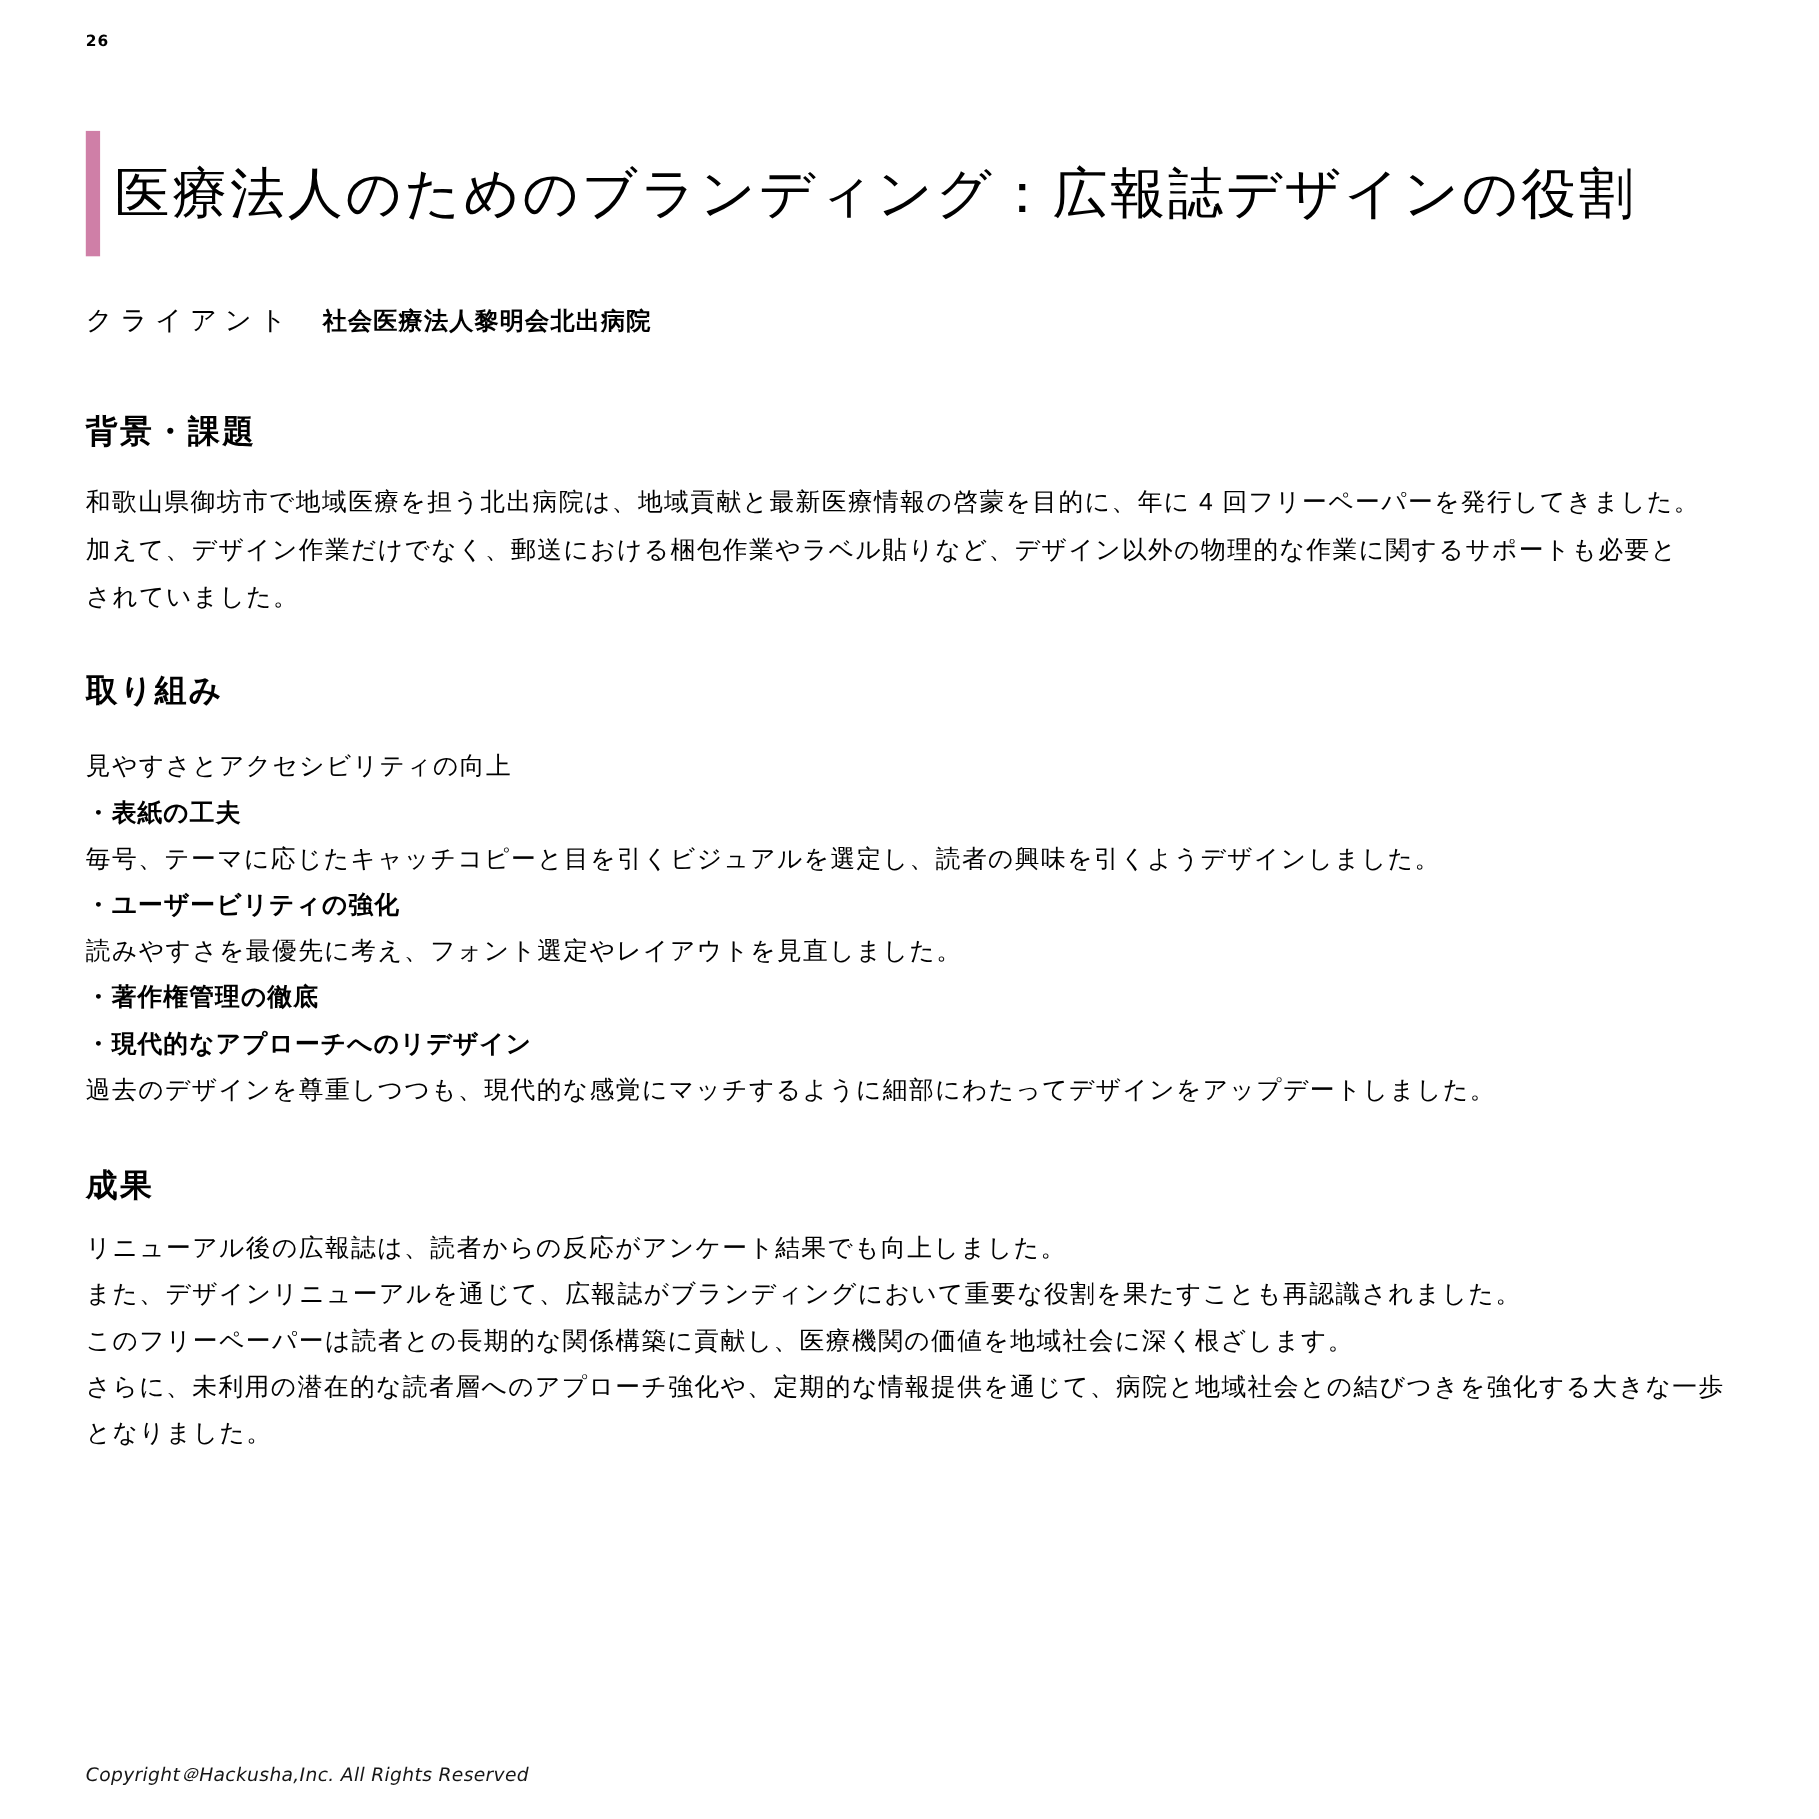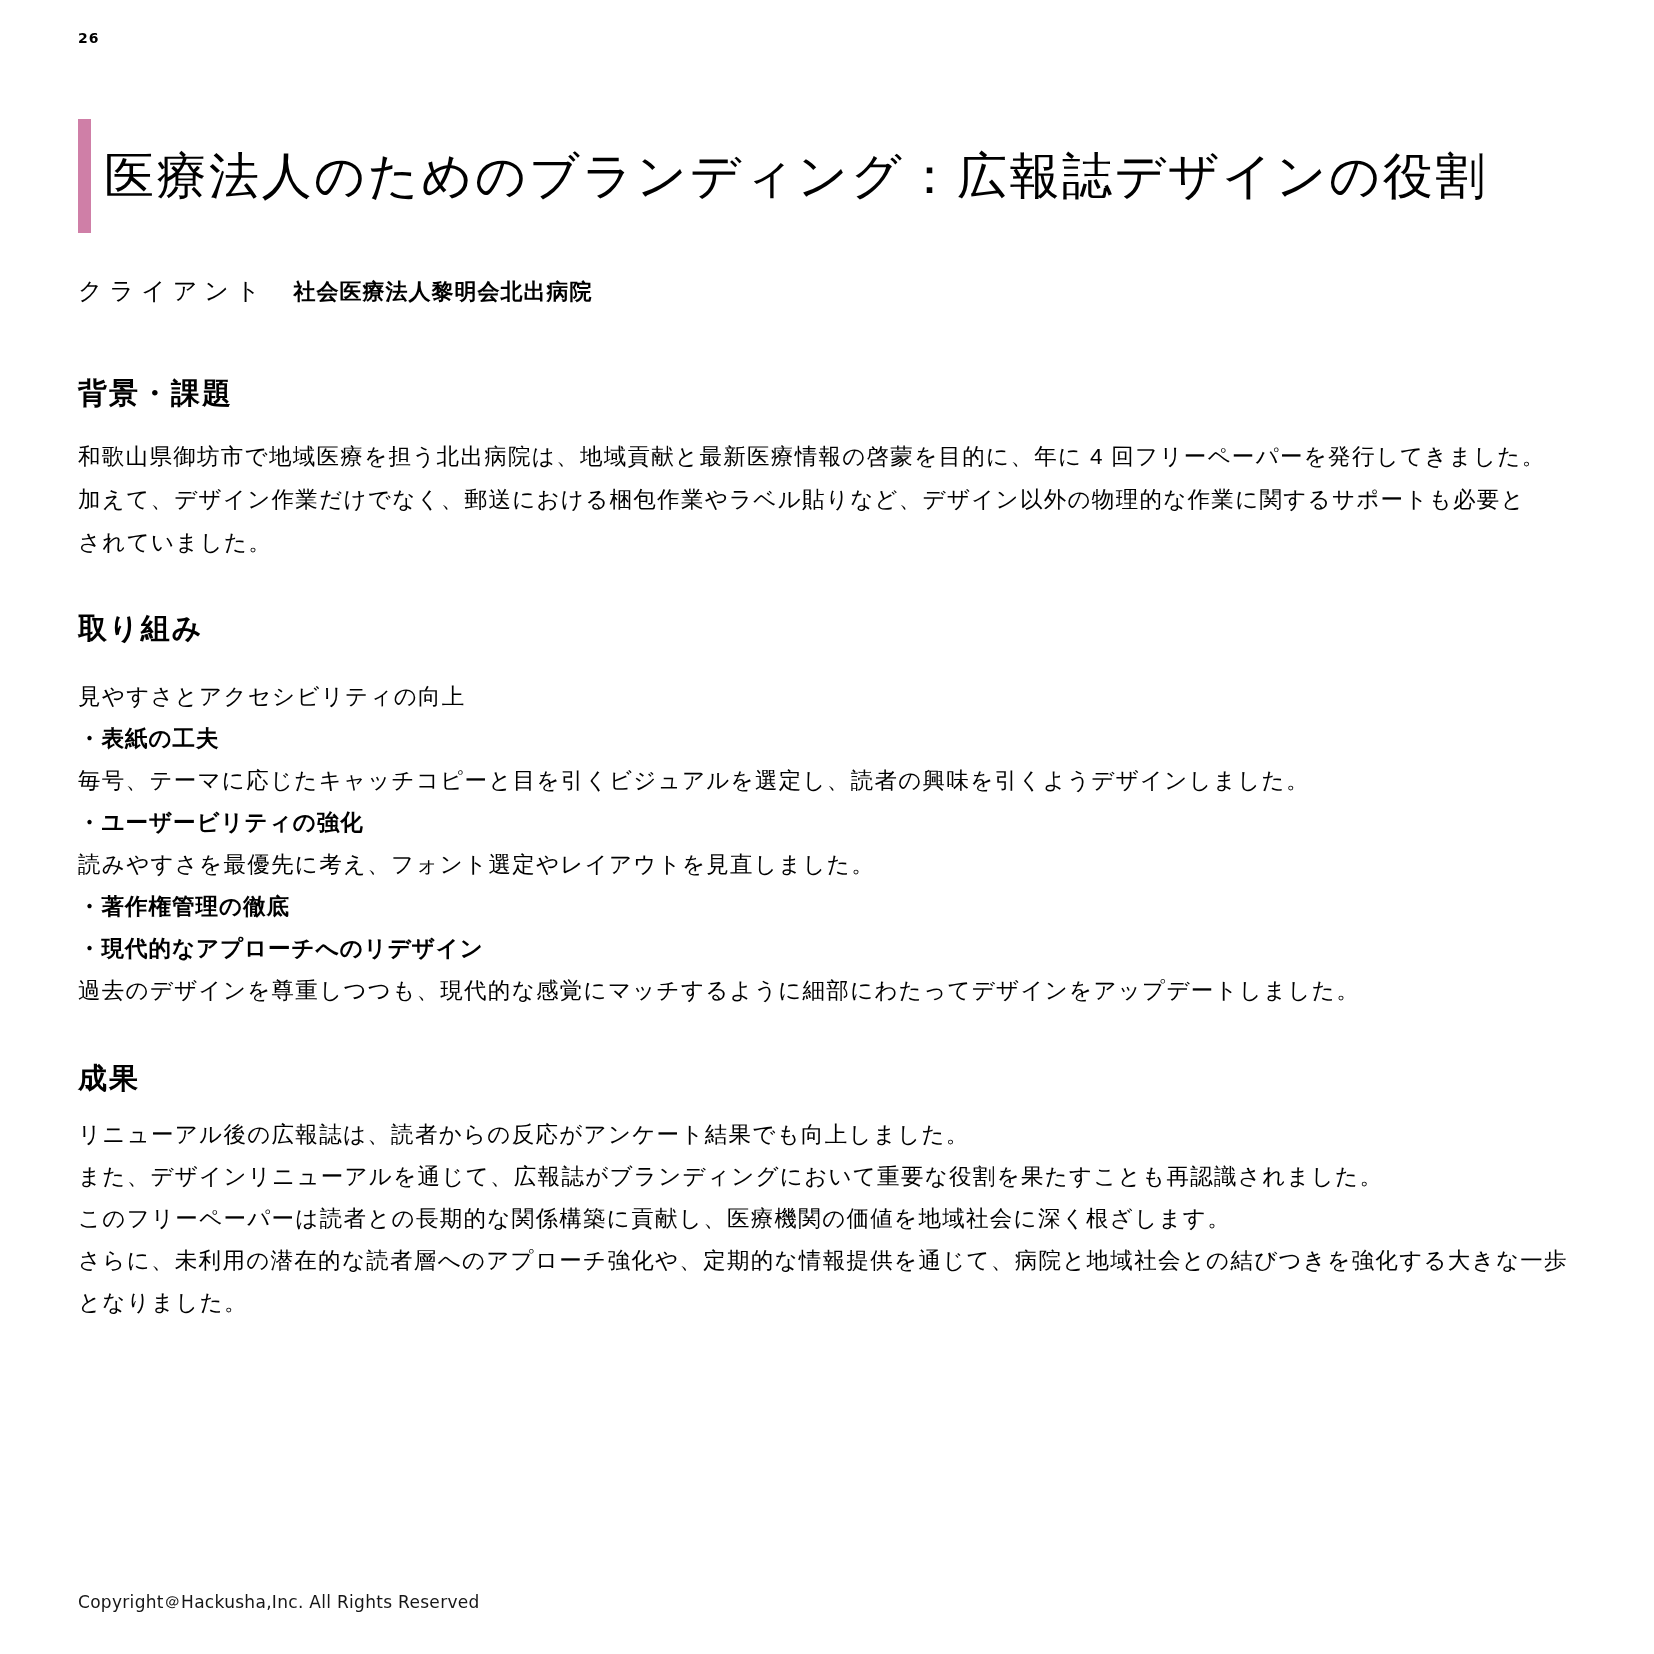--- a/index.html
+++ b/index.html
@@ -78,25 +78,26 @@
     font-size:22.5px;
     line-height:42px;
     letter-spacing:1.3px;
     white-space:nowrap;
   }
   .line.bold { font-weight:bold; letter-spacing:1px; }
 
   .page-footer {
     position:absolute;
     left:78px;
-    bottom:40px;
+    bottom:29px;
     font-size:17px;
     color:#161616;
     font-family:"DejaVu Sans","Liberation Sans",sans-serif;
     letter-spacing:0.3px;
+    font-style:italic;
   }
 </style>
 </head>
 <body>
 
 <div class="content">
 
   <div class="page-number">26</div>
 
   <div class="title-block">

